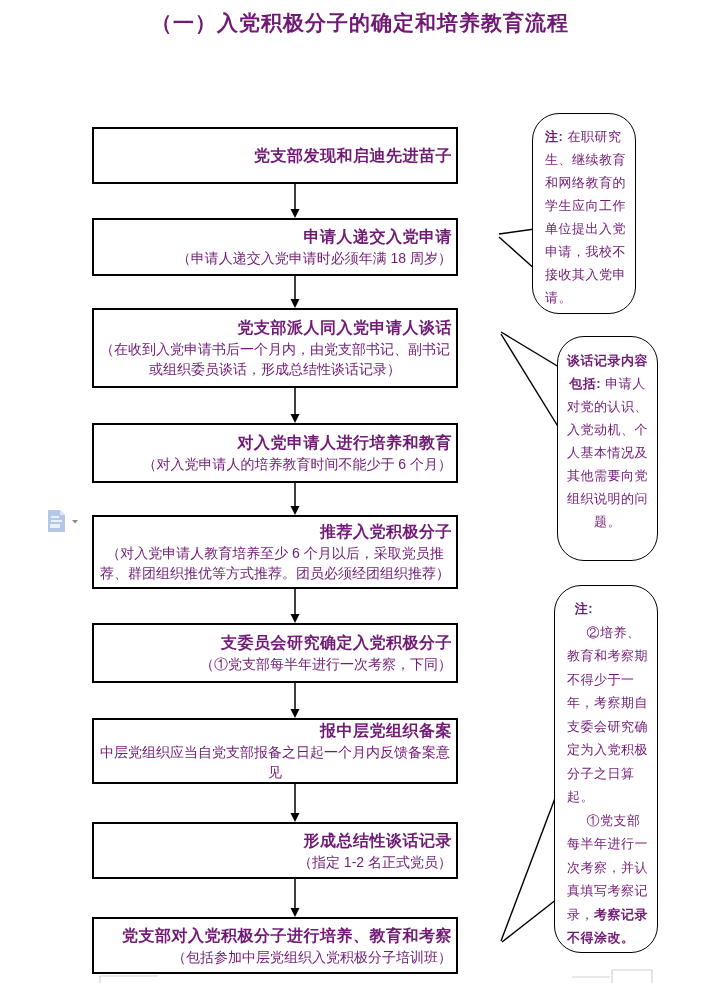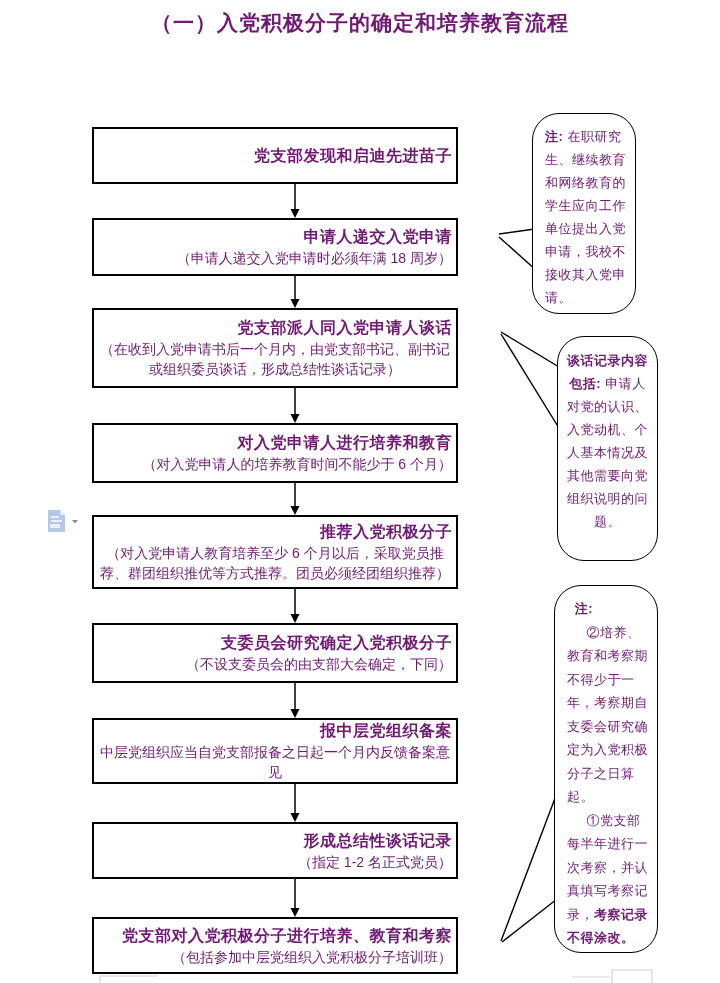--- a/index.html
+++ b/index.html
@@ -104,21 +104,21 @@
     <div class="detail">（对入党申请人的培养教育时间不能少于 6 个月）</div>
   </div>
 
   <div class="fbox b5">
     <div class="heading">推荐入党积极分子</div>
     <div class="detail">（对入党申请人教育培养至少 6 个月以后，采取党员推荐、群团组织推优等方式推荐。团员必须经团组织推荐）</div>
   </div>
 
   <div class="fbox b6">
     <div class="heading">支委员会研究确定入党积极分子</div>
-    <div class="detail">（不设支委员会的由支部大会确定，下同）</div>
+    <div class="detail">（①党支部每半年进行一次考察，下同）</div>
   </div>
 
   <div class="fbox b7">
     <div class="heading">报中层党组织备案</div>
     <div class="detail">中层党组织应当自党支部报备之日起一个月内反馈备案意见</div>
   </div>
 
   <div class="fbox b8">
     <div class="heading">形成总结性谈话记录</div>
     <div class="detail">（指定 1-2 名正式党员）</div>

